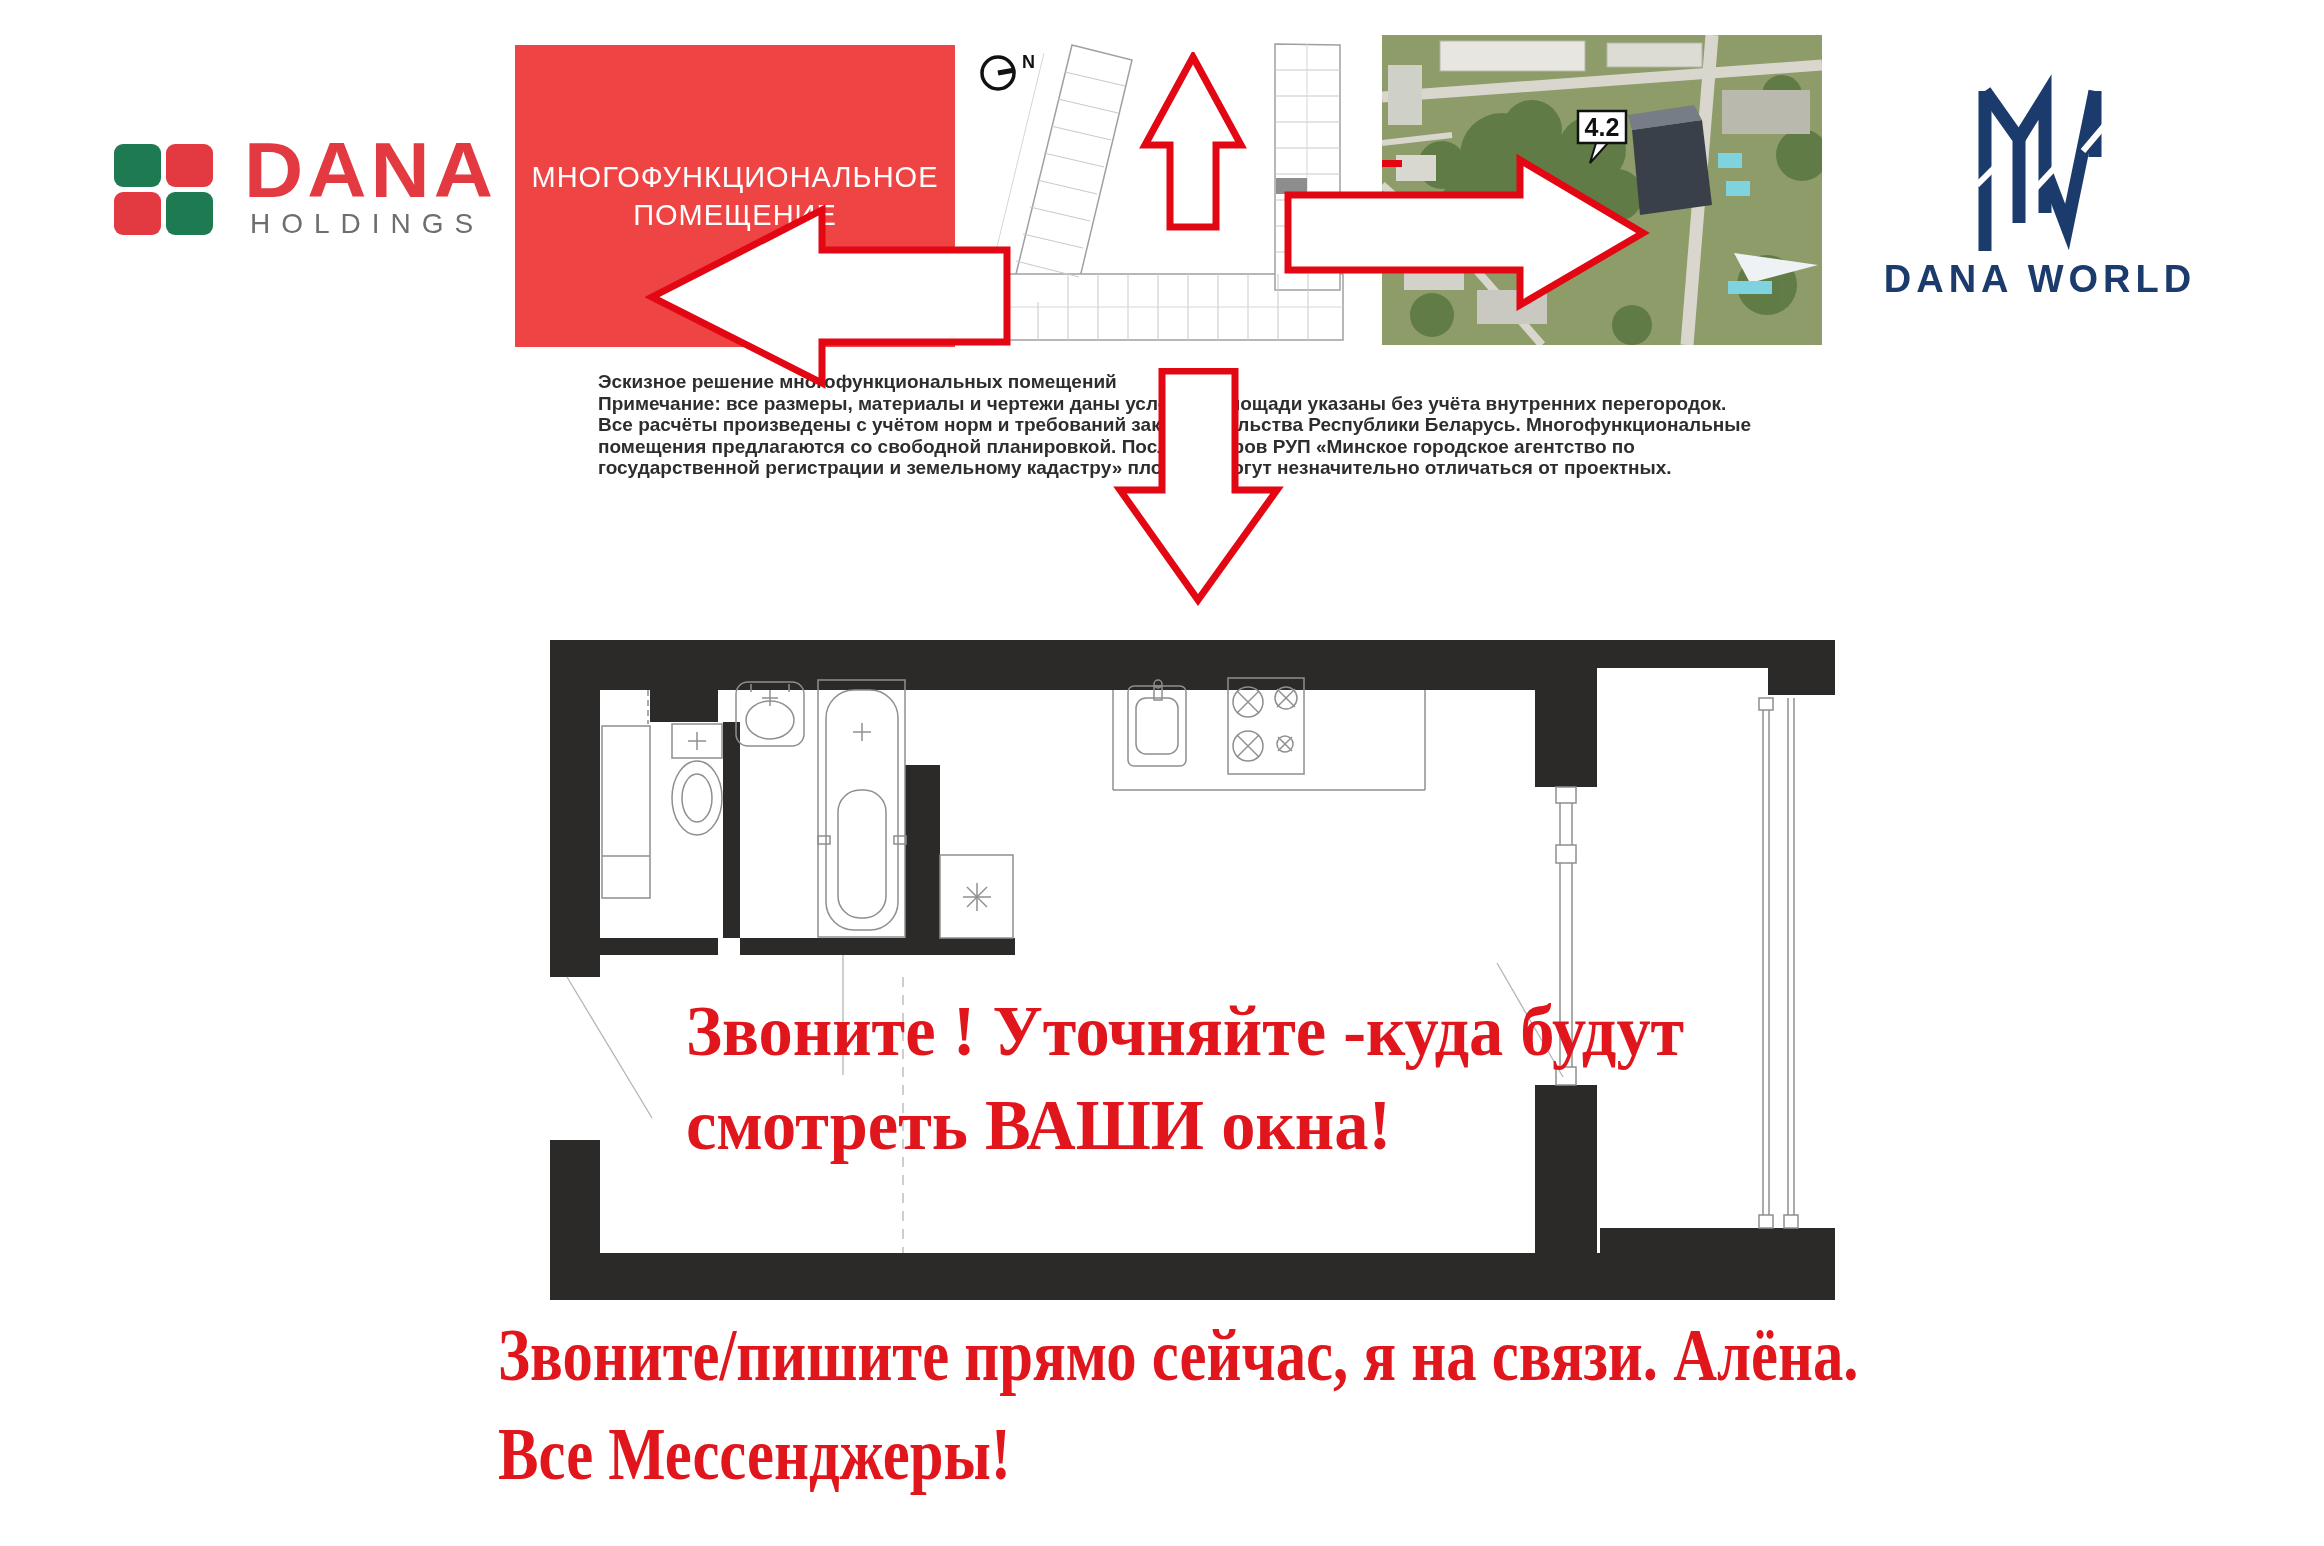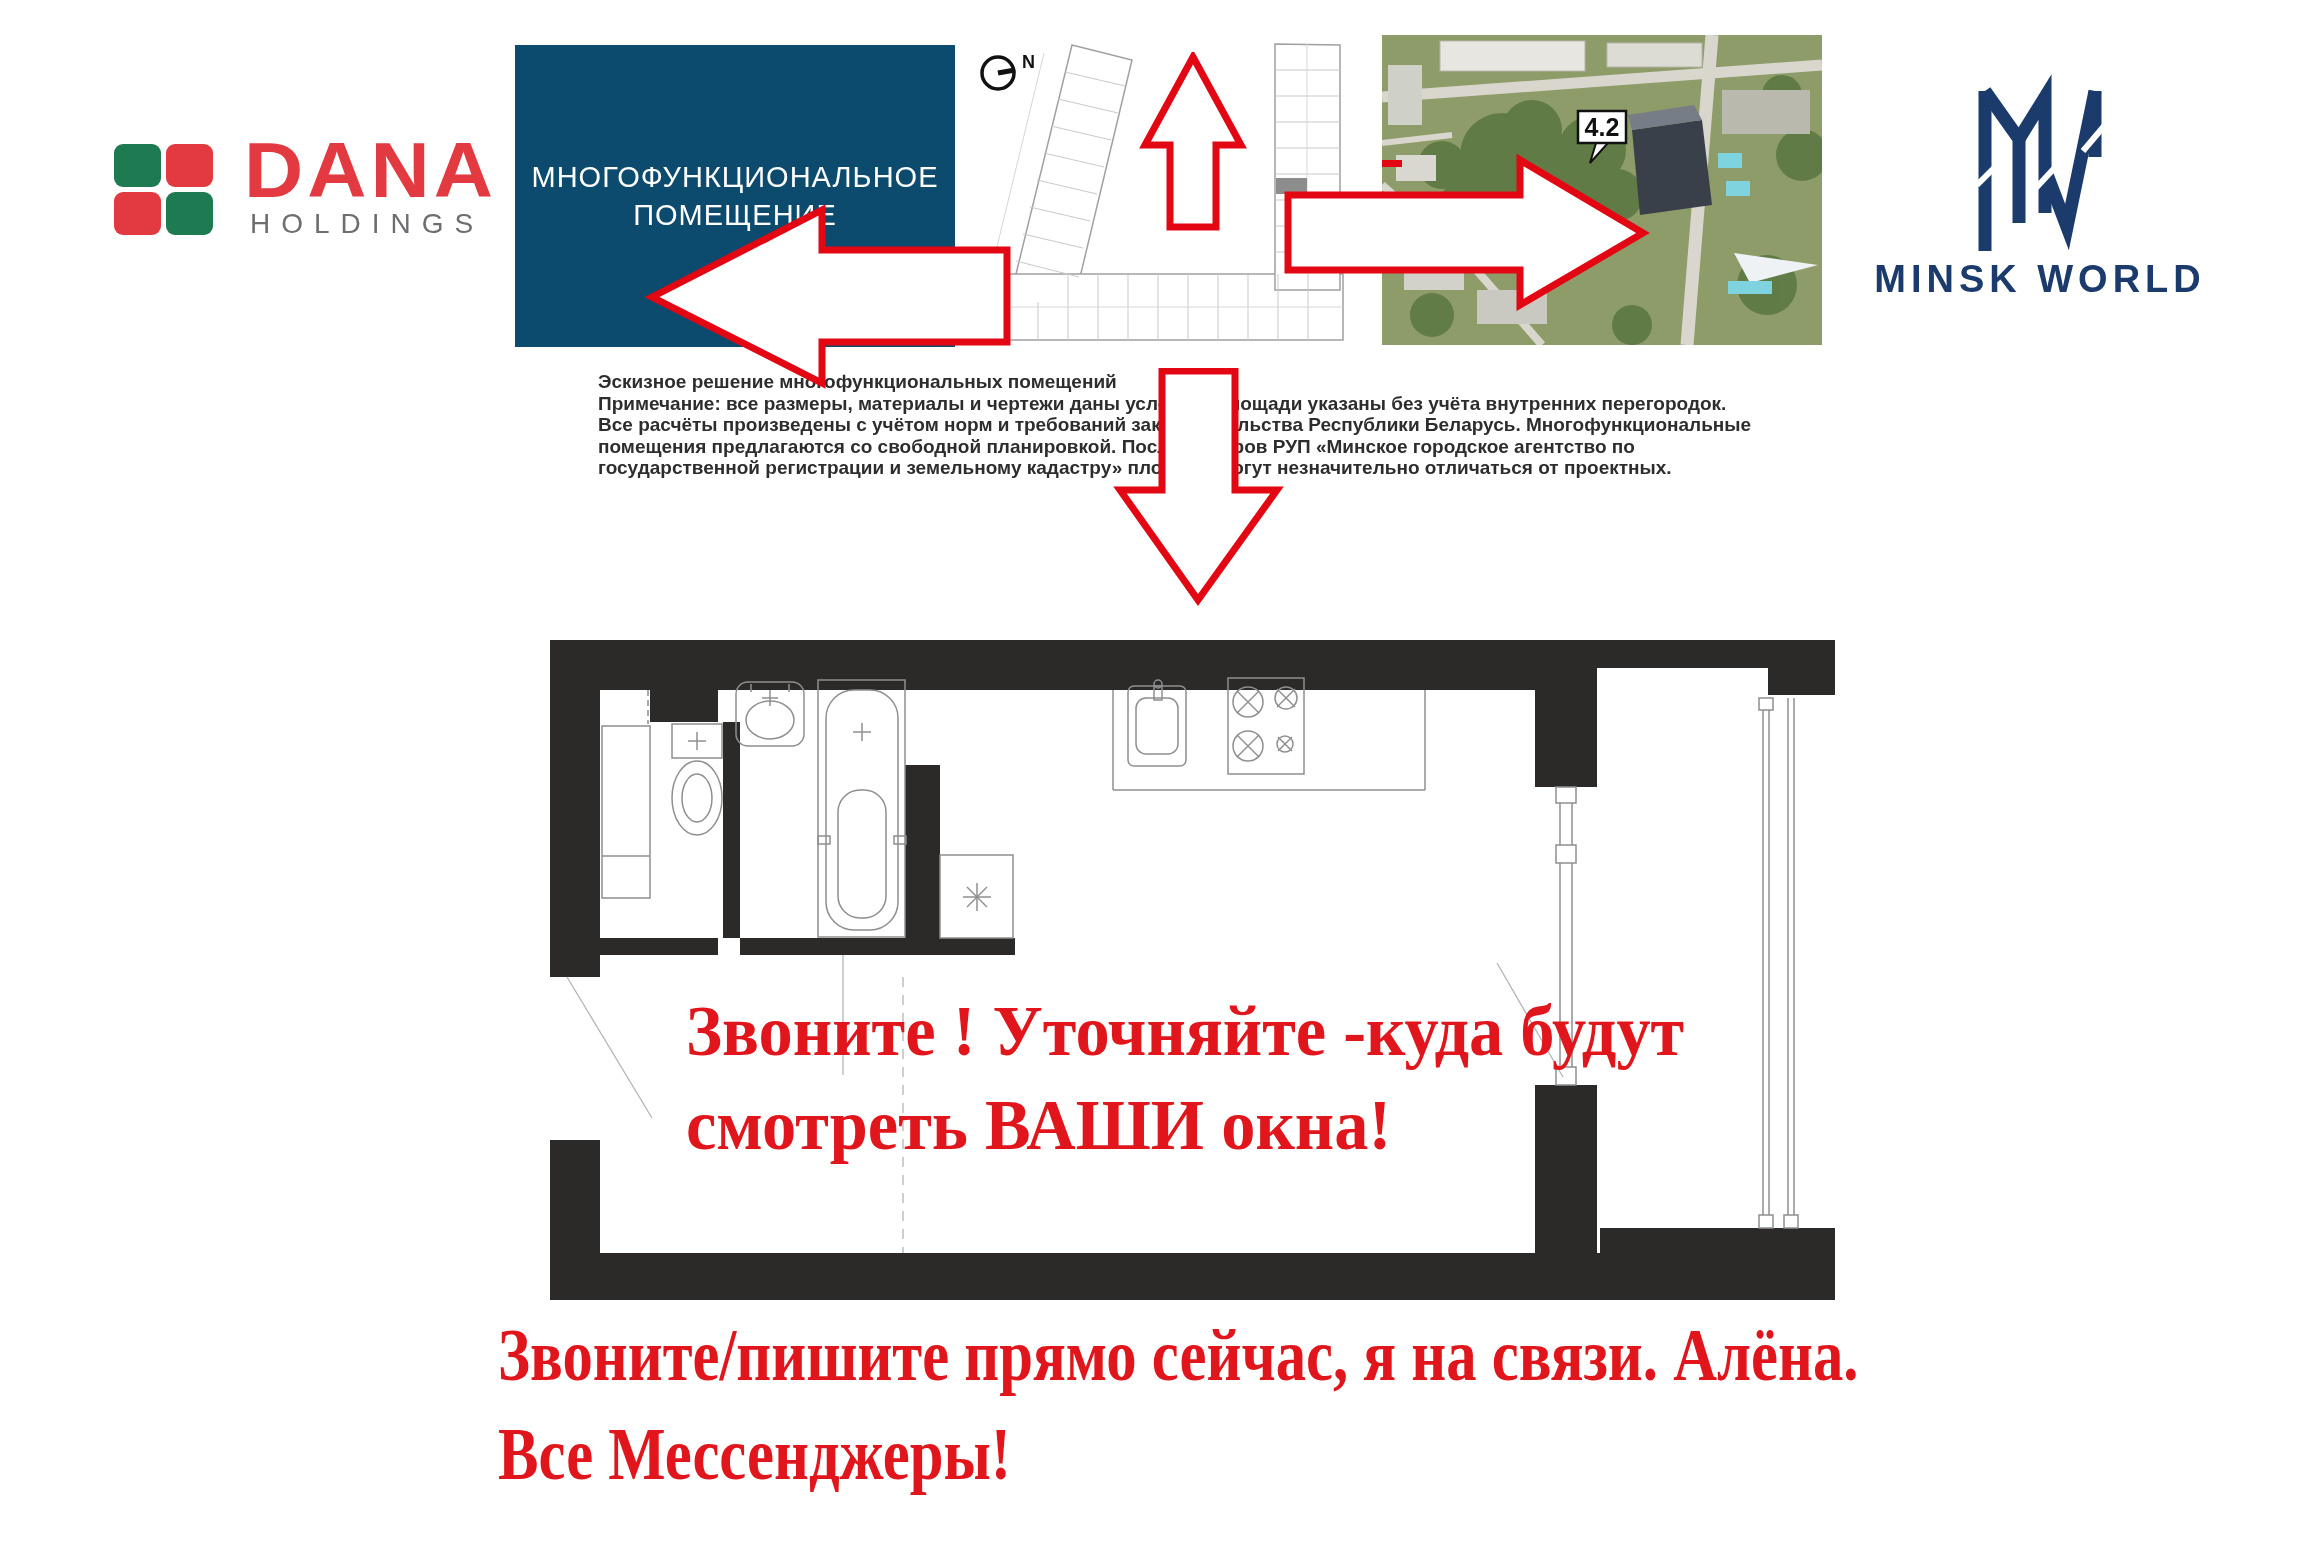--- a/index.html
+++ b/index.html
@@ -13,21 +13,21 @@
              grid-template-columns:47px 47px;grid-template-rows:43px 43px;gap:5px;}
   .sq{border-radius:9px;}
   .sq.g{background:#1e7a50;}
   .sq.r{background:#e23a40;}
   .dana-word{position:absolute;left:130px;top:-14px;font-size:82px;font-weight:bold;
              color:#e23a40;letter-spacing:4px;transform:scaleY(.94);transform-origin:left top;}
   .dana-sub{position:absolute;left:136px;top:68px;font-size:28px;font-weight:normal;
             color:#6d6e71;letter-spacing:11px;}
 
   
-  .titlebox{left:515px;top:45px;width:440px;height:302px;background:#0c4a6e;color:#fff;
+  .titlebox{left:515px;top:45px;width:440px;height:302px;background:#ef4444;color:#fff;
             display:flex;flex-direction:column;justify-content:center;align-items:center;
             text-align:center;font-size:29px;letter-spacing:1px;line-height:38px;}
 
   
   .disc{left:598px;top:371px;width:1190px;color:#2d2d2d;font-size:19px;font-weight:bold;
         line-height:21.5px;white-space:nowrap;}
 
   
   .red-serif{font-family:"Liberation Serif",serif;font-weight:bold;color:#e0161c;}
   .plan-note{left:686px;top:984px;font-size:72px;line-height:94px;transform:scaleX(.95);
@@ -161,21 +161,21 @@
       <path d="M64,74 L90,32 L90,148"></path>
       <path d="M90,104 L112,162 L140,26"></path>
       <path d="M140,26 L140,92"></path>
     </g>
     <g stroke="#ffffff" stroke-width="6">
       <path d="M22,120 L48,94"></path>
         <path d="M80,124 L106,96"></path>
         <path d="M128,86 L150,60"></path>
     </g>
   </svg>
-  <div class="abs mw-brand">MINSK WORLD</div>
+  <div class="abs mw-brand">DANA WORLD</div>
 
   <div class="abs disc">
     <div>Эскизное решение многофункциональных помещений</div>
     <div>Примечание: все размеры, материалы и чертежи даны условно. Площади указаны без учёта внутренних перегородок.</div>
     <div>Все расчёты произведены с учётом норм и требований законодательства Республики Беларусь. Многофункциональные</div>
     <div>помещения предлагаются со свободной планировкой. После обмеров РУП «Минское городское агентство по</div>
     <div>государственной регистрации и земельному кадастру» площади могут незначительно отличаться от проектных.</div>
   </div>
 
   <svg class="abs" style="left:550px;top:640px;" width="1285" height="660" viewBox="0 0 1285 660">

